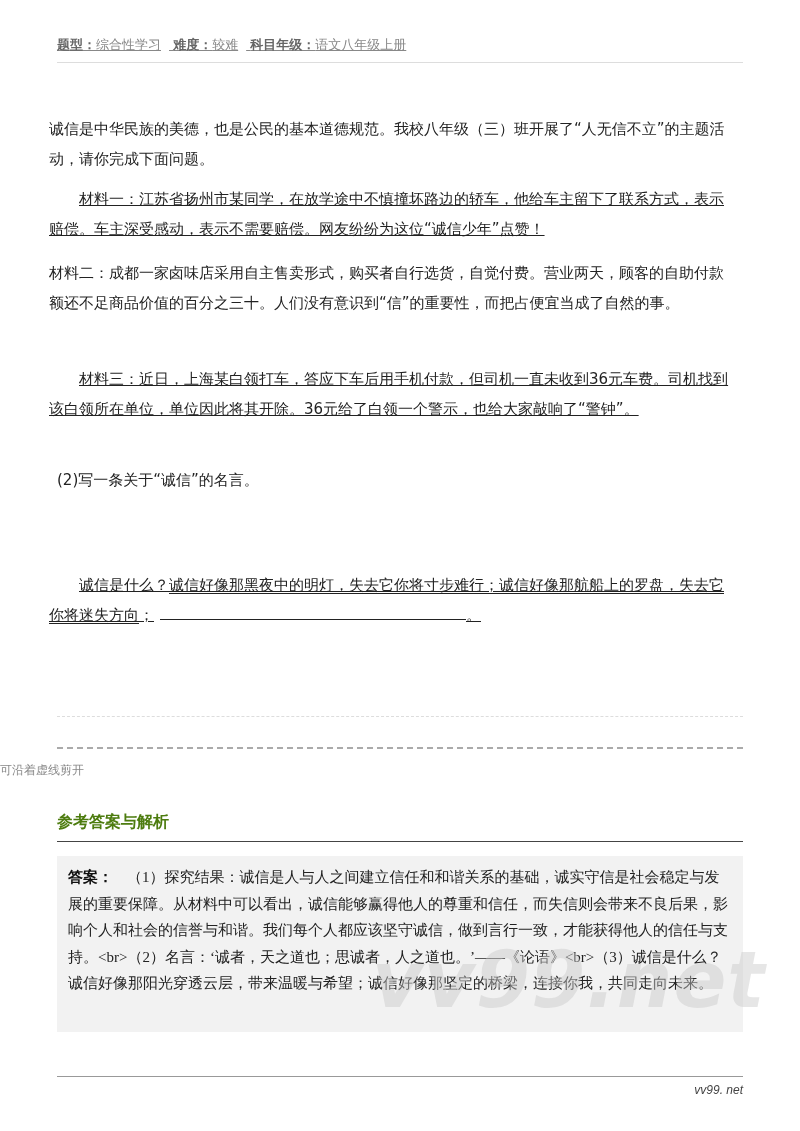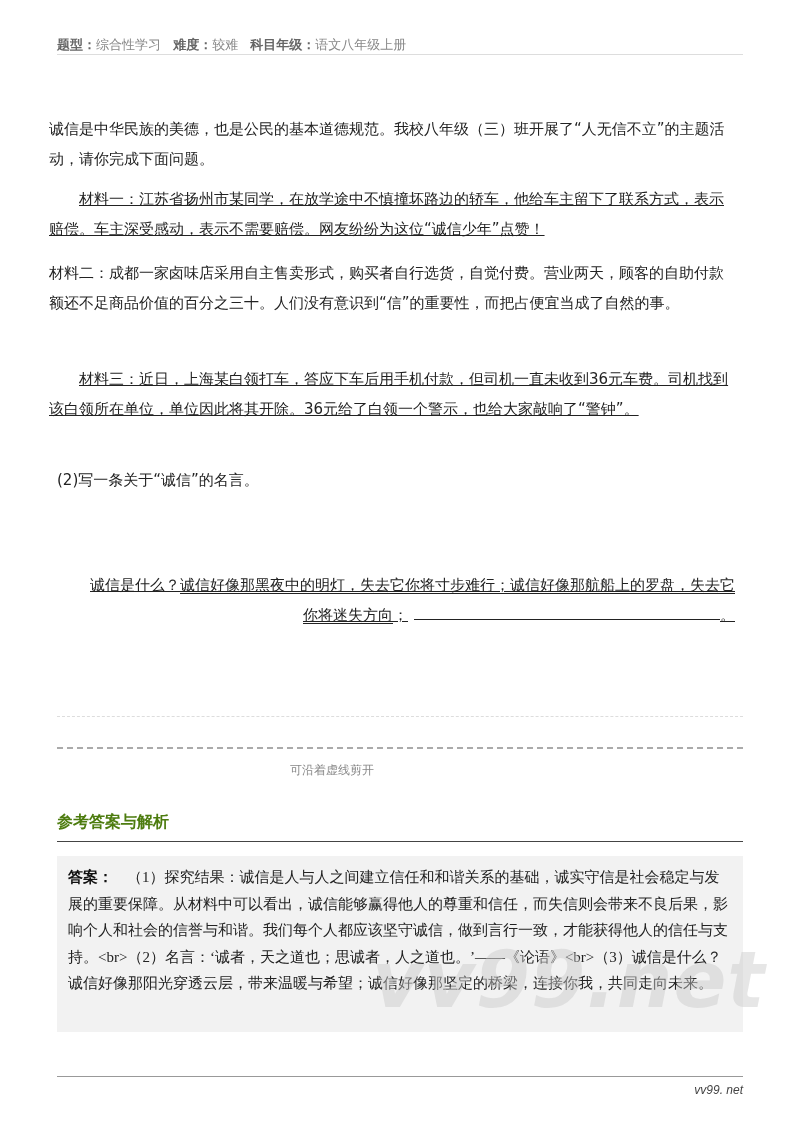--- a/index.html
+++ b/index.html
@@ -5,21 +5,21 @@
     html, body { margin: 0; padding: 0; background: #ffffff; }
     body {
       width: 800px; height: 1131px; position: relative; overflow: hidden;
       font-family: "DejaVu Serif", "Liberation Serif", serif;
       color: #222222;
     }
     .meta-bar {
       position: absolute; left: 57px; top: 36px; width: 686px;
       font-size: 13px; color: #888888;
       font-family: "DejaVu Sans", "Liberation Sans", sans-serif;
-      border-bottom: 1px solid #dddddd;
+      padding-bottom: 8px; border-bottom: 1px solid #dddddd; text-decoration: underline;
     }
     .meta-bar .k { font-weight: bold; color: #666666; }
     .meta-bar .v { margin-right: 8px; }
     .para {
       position: absolute; left: 49px; width: 686px;
       font-size: 15px; line-height: 30px; color: #222222;
       font-family: "DejaVu Sans", "Liberation Sans", sans-serif;
       margin: 0;
     }
     .indent { text-indent: 30px; text-decoration: underline; }
@@ -29,21 +29,21 @@
       height: 18px; vertical-align: baseline; margin-left: 6px;
     }
     .q-list { position: absolute; left: 57px; top: 467px; width: 686px;
       font-size: 15px; line-height: 27px;
       font-family: "DejaVu Sans", "Liberation Sans", sans-serif; }
     .dash1 { position: absolute; left: 57px; top: 716px; width: 686px;
       border-top: 1px dashed #dddddd; }
     .dash2 { position: absolute; left: 57px; top: 747px; width: 686px;
       border-top: 2px dashed #aaaaaa; }
     .cut-label { position: absolute; left: 0; width: 664px; top: 762px;
-      text-align: center; font-size: 12px; color: #888888;
+      font-size: 12px; color: #888888;
       font-family: "DejaVu Sans", "Liberation Sans", sans-serif; }
     .section-title { position: absolute; left: 57px; top: 812px; width: 686px;
       font-size: 16px; font-weight: bold; color: #4d7c0f;
       font-family: "DejaVu Sans", "Liberation Sans", sans-serif;
       padding-bottom: 8px; border-bottom: 1.5px solid #444444; }
     .answer-box { position: absolute; left: 57px; top: 856px; width: 664px;
       height: 152px; background: #f2f2f2; padding: 8px 11px 16px 11px;
       font-size: 15px; line-height: 26.5px; color: #222;
       font-family: Liberation Serif, serif; }
     .answer-box .label { font-weight: bold; color: #111; margin-right: 14px; }
@@ -71,21 +71,21 @@
 <p class="para indent" style="top:184px;">材料一：江苏省扬州市某同学，在放学途中不慎撞坏路边的轿车，他给车主留下了联系方式，表示赔偿。车主深受感动，表示不需要赔偿。网友纷纷为这位“诚信少年”点赞！</p>
 
 <p class="para" style="top:258px;">材料二：成都一家卤味店采用自主售卖形式，购买者自行选货，自觉付费。营业两天，顾客的自助付款额还不足商品价值的百分之三十。人们没有意识到“信”的重要性，而把占便宜当成了自然的事。</p>
 
 <p class="para indent" style="top:364px;">材料三：近日，上海某白领打车，答应下车后用手机付款，但司机一直未收到36元车费。司机找到该白领所在单位，单位因此将其开除。36元给了白领一个警示，也给大家敲响了“警钟”。</p>
 
 <div class="q-list">
   <div>(2)写一条关于“诚信”的名言。</div>
 </div>
 
-<p class="para indent" style="top:570px;text-align:right;"><span>诚信是什么？</span><span class="u">诚信好像那黑夜中的明灯，失去它你将寸步难行；诚信好像那航船上的罗盘，失去它你将迷失方向</span><span>；</span><span class="blank"></span><span>。</span></p>
+<p class="para indent" style="top:570px;"><span>诚信是什么？</span><span class="u">诚信好像那黑夜中的明灯，失去它你将寸步难行；诚信好像那航船上的罗盘，失去它你将迷失方向</span><span>；</span><span class="blank"></span><span>。</span></p>
 
 <div class="dash1"></div>
 <div class="dash2"></div>
 <div class="cut-label">可沿着虚线剪开</div>
 
 <div class="section-title">参考答案与解析</div>
 
 <div class="answer-box">
   <span class="label">答案：</span><span>（1）探究结果：诚信是人与人之间建立信任和和谐关系的基础，诚实守信是社会稳定与发展的重要保障。从材料中可以看出，诚信能够赢得他人的尊重和信任，而失信则会带来不良后果，影响个人和社会的信誉与和谐。我们每个人都应该坚守诚信，做到言行一致，才能获得他人的信任与支持。&lt;br&gt;（2）名言：‘诚者，天之道也；思诚者，人之道也。’——《论语》&lt;br&gt;（3）诚信是什么？诚信好像那阳光穿透云层，带来温暖与希望；诚信好像那坚定的桥梁，连接你我，共同走向未来。</span>
 </div>

